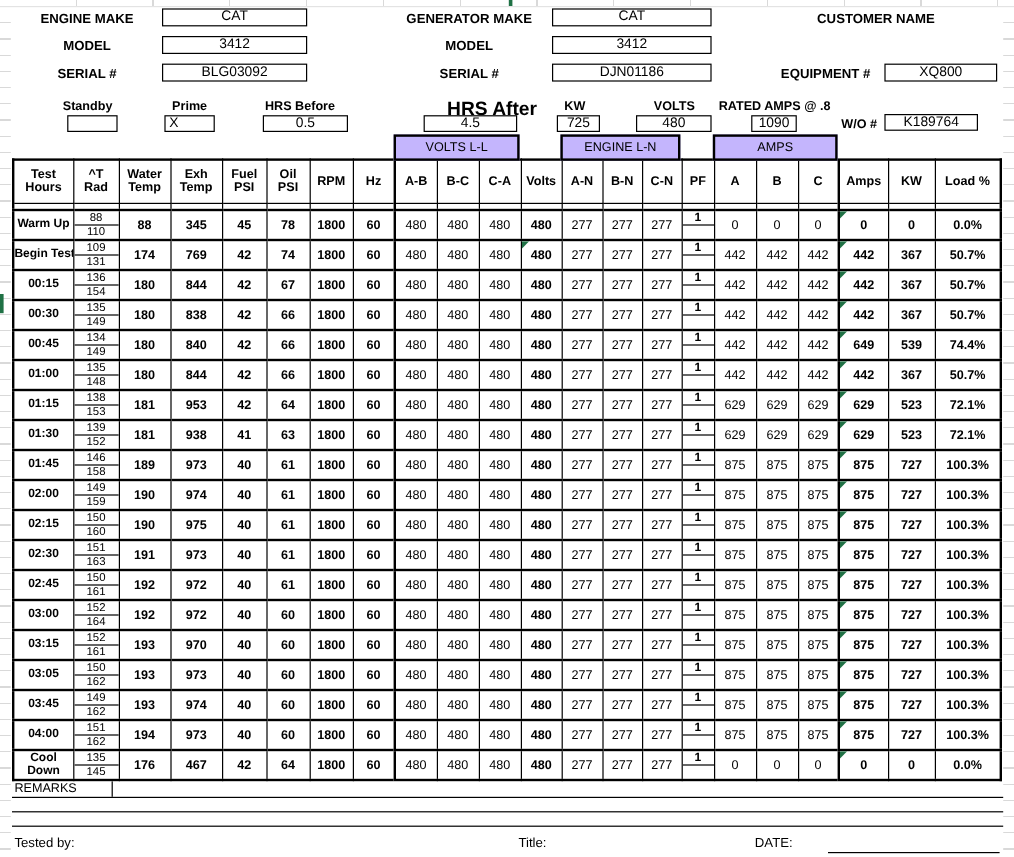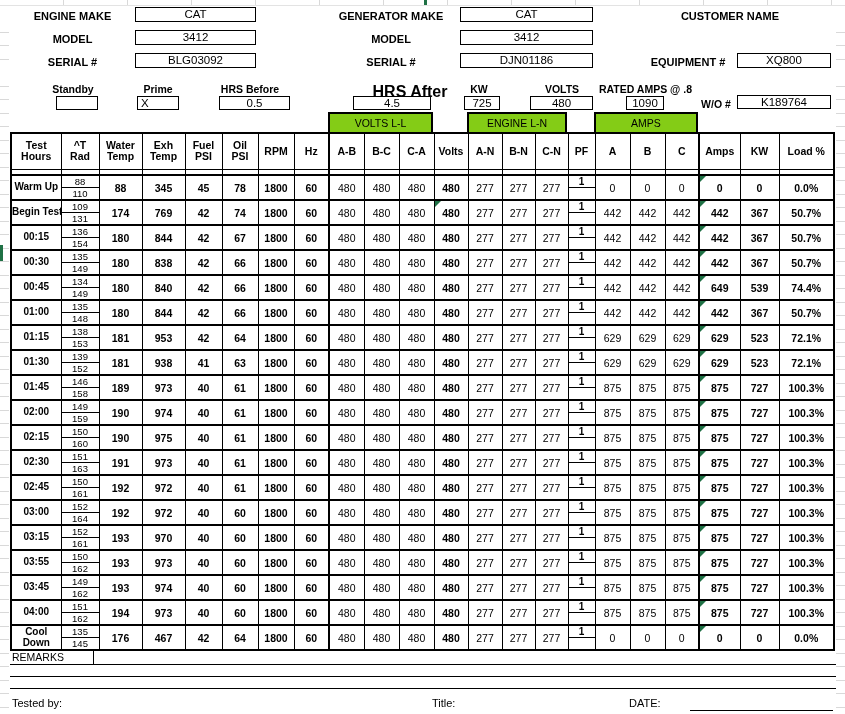--- a/index.html
+++ b/index.html
@@ -20,21 +20,21 @@
   
   .form-area { position:absolute; left:0; top:6px; width:845px; height:106px;padding-left:28px; }
   .flabel { position:absolute; font-weight:700; font-size:11px; text-align:center; white-space:nowrap; }
   .fbox { position:absolute; border:1.5px solid #000; height:15px; font-size:11.5px;
     text-align:center; line-height:12.5px; background:#fff; }
   .fbox.small { height:14px; }
 
   
   .sheet { position:absolute; left:10px; top:112px; width:826px; }
   .group-row { position:relative; height:20px; z-index:2; }
-  .gbox { position:absolute; top:0; height:22px; border:2px solid #000; background:#84cc16;
+  .gbox { position:absolute; top:0; height:22px; border:2px solid #000; background:#c4b5fd;
     font-size:10.5px; text-align:center; line-height:18px; }
   table { border-collapse:collapse; table-layout:fixed; width:823px; border:2px solid #000; background:#fff; position:relative; z-index:1; }
   td,th { border:1px solid #000; text-align:center; font-size:10.5px; padding:0; overflow:hidden; }
   thead th { height:36px; font-weight:700; vertical-align:middle; line-height:11.5px; }
   tr.spacer td { height:6px; }
   tr.data-row td { height:22px; border-top-width:2px; }
   .bl { border-left-width:2px !important; }
   .b { font-weight:700; }
   .c-label { font-size:10px; line-height:10.5px; white-space:nowrap; }
   .c-split { vertical-align:top; }
@@ -91,21 +91,21 @@
   <div class="flabel" style="left:588px;top:77px;width:115px;font-size:10.5px">RATED AMPS @ .8</div>
 
   <div class="fbox small" style="left:56px;top:90px;width:42px"></div>
   <div class="fbox small" style="left:137px;top:90px;width:42px;text-align:left;padding-left:3px">X</div>
   <div class="fbox small" style="left:219px;top:90px;width:71px">0.5</div>
   <div class="fbox small" style="left:353px;top:90px;width:78px">4.5</div>
   <div class="fbox small" style="left:464px;top:90px;width:36px">725</div>
   <div class="fbox small" style="left:530px;top:90px;width:63px">480</div>
   <div class="fbox small" style="left:626px;top:90px;width:38px">1090</div>
   <div class="flabel" style="left:696px;top:92px;width:40px;font-size:10.5px">W/O #</div>
-  <div class="fbox small" style="left:737px;top:89px;width:94px">K189764</div>
+  <div class="fbox small" style="left:737px;top:89px;width:78px">K189764</div>
 </div>
 
 <div class="sheet">
   <div class="group-row">
     <div class="gbox" style="left:318px;width:105px">VOLTS  L-L</div>
     <div class="gbox" style="left:457px;width:100px">ENGINE  L-N</div>
     <div class="gbox" style="left:584px;width:104px">AMPS</div>
   </div>
 
   <table>
@@ -724,21 +724,21 @@
           </td>
     <td>875</td>
     <td>875</td>
     <td>875</td>
     <td class="b bl c-amps flagged">875</td>
     <td class="b">727</td>
     <td class="b">100.3%</td>
   </tr>
         <tr class="data-row">
     <td class="c-label b">
-            <div>03:55</div>
+            <div>03:05</div>
             <div></div>
           </td>
     <td class="c-split">
             <div class="split-top">150</div>
             <div class="split-bot">162</div>
           </td>
     <td class="b">193</td>
     <td class="b">973</td>
     <td class="b">40</td>
     <td class="b">60</td>

